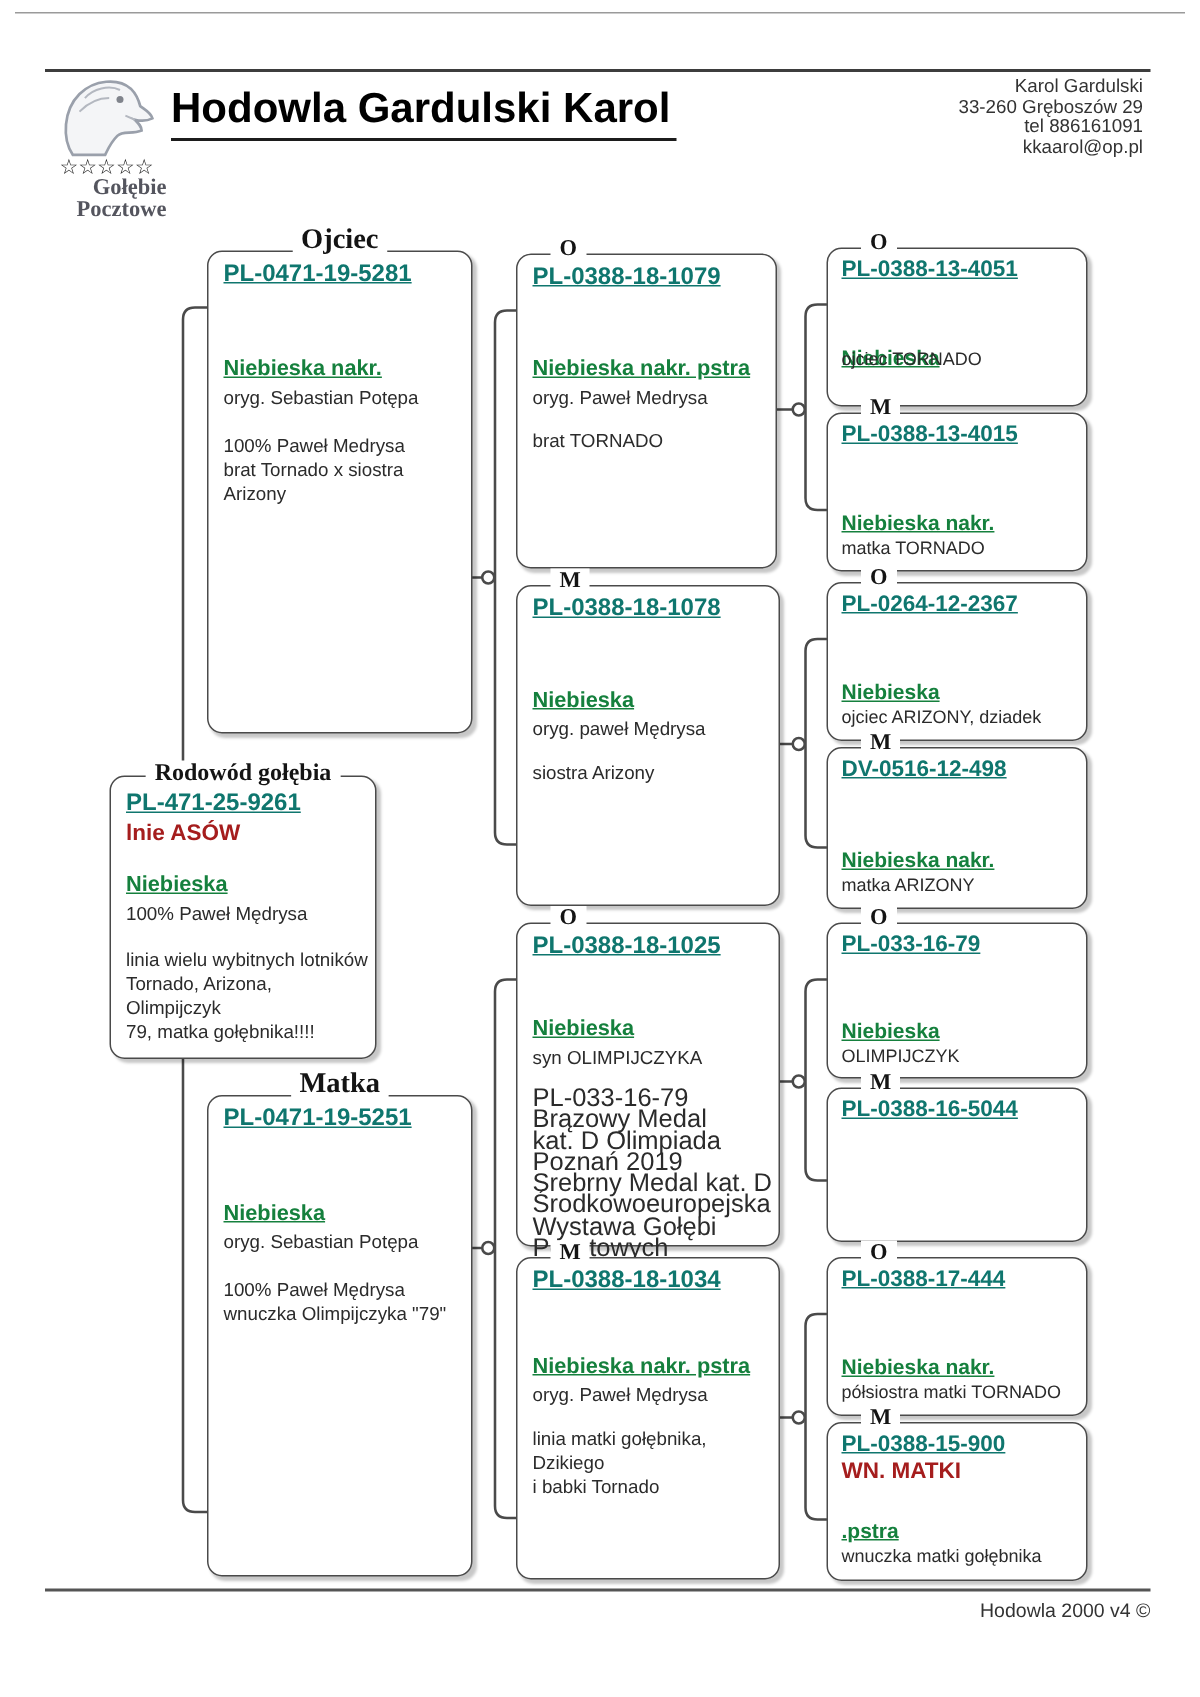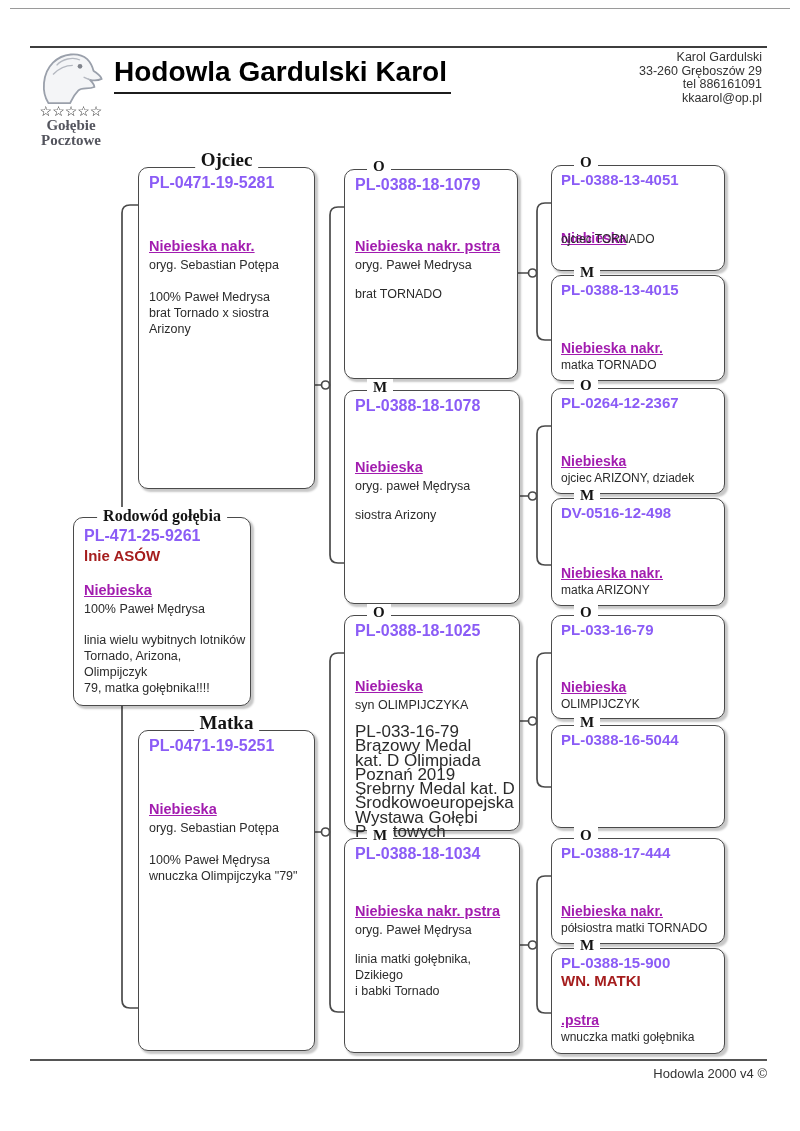--- a/index.html
+++ b/index.html
@@ -7,39 +7,39 @@
         font-family:"Liberation Sans",sans-serif;color:#222;}
   .hr{position:absolute;background:#3d3d3d;}
   .topline{left:10px;top:8px;width:780px;height:1px;background:#9a9a9a;}
   .headrule{left:30px;top:46px;width:737px;height:2px;}
   .botrule{left:30px;top:1059px;width:737px;height:2px;background:#555;}
 
   
   .logo{position:absolute;left:31px;top:51px;width:80px;text-align:center;}
   .logo svg{display:block;margin:0 auto;}
   .stars{font-size:14px;line-height:13px;letter-spacing:0px;color:#1a1a1a;white-space:nowrap;}
-  .lname{font-family:"Liberation Serif",serif;font-weight:bold;font-size:15px;line-height:14.5px;color:#54555e;}
+  .lname{font-family:"Liberation Serif",serif;font-weight:bold;font-size:15px;line-height:14.5px;color:#54555e;text-align:right;}
   .title{position:absolute;left:114px;top:56px;font-size:28px;font-weight:bold;color:#000;
          border-bottom:2px solid #1c1c1c;padding:0 4px 4px 0;white-space:nowrap;}
   .addr{position:absolute;left:114px;top:100px;font-size:14.5px;line-height:17px;color:#333;}
   .contact{position:absolute;left:560px;top:51px;width:202px;text-align:right;font-size:12.5px;line-height:13.5px;color:#333;}
 
   
   .pbox{position:absolute;background:#fff;border:1.6px solid #4a4a4a;border-radius:10px;
         box-shadow:2.5px 2.5px 2px rgba(0,0,0,0.22);}
   .blabel{position:absolute;background:#fff;padding:0 6px;font-family:"Liberation Serif",serif;
           font-weight:bold;color:#141414;white-space:nowrap;}
   .blabel.big{font-size:19px;top:-19px;left:50%;transform:translateX(-50%);}
   .blabel.mid{font-size:16px;top:-11px;left:50%;transform:translateX(-50%);text-align:center;}
   .blabel.sm{font-size:15px;top:-12px;left:22px;}
   .pbox > div{position:absolute;left:10px;right:3px;}
   .sm-box > div{left:9px;}
-  .ring{font-size:16px;font-weight:bold;color:#8b5cf6;white-space:nowrap;}
+  .ring{font-size:16px;font-weight:bold;color:#0f766e;text-decoration:underline;white-space:nowrap;}
   .sm-box .ring{font-size:15px;}
-  .cname{font-size:14.5px;font-weight:bold;color:#a21caf;text-decoration:underline;white-space:nowrap;}
+  .cname{font-size:14.5px;font-weight:bold;color:#15803d;text-decoration:underline;white-space:nowrap;}
   .sm-box .cname{font-size:14px;}
   .bname{font-size:15px;font-weight:bold;color:#a51d1d;white-space:nowrap;}
   .txt{font-size:12.5px;line-height:16px;color:#2b2b2b;white-space:pre-line;}
   .txt.dense{font-size:17px;line-height:14.3px;}
   .sm-box .txt{font-size:12px;line-height:14px;}
 
   
   #box-father{left:138px;top:167px;width:175px;height:320px;}
   #box-mother{left:138px;top:730px;width:175px;height:319px;}
   #box-subject{left:73px;top:517px;width:176px;height:187px;}

